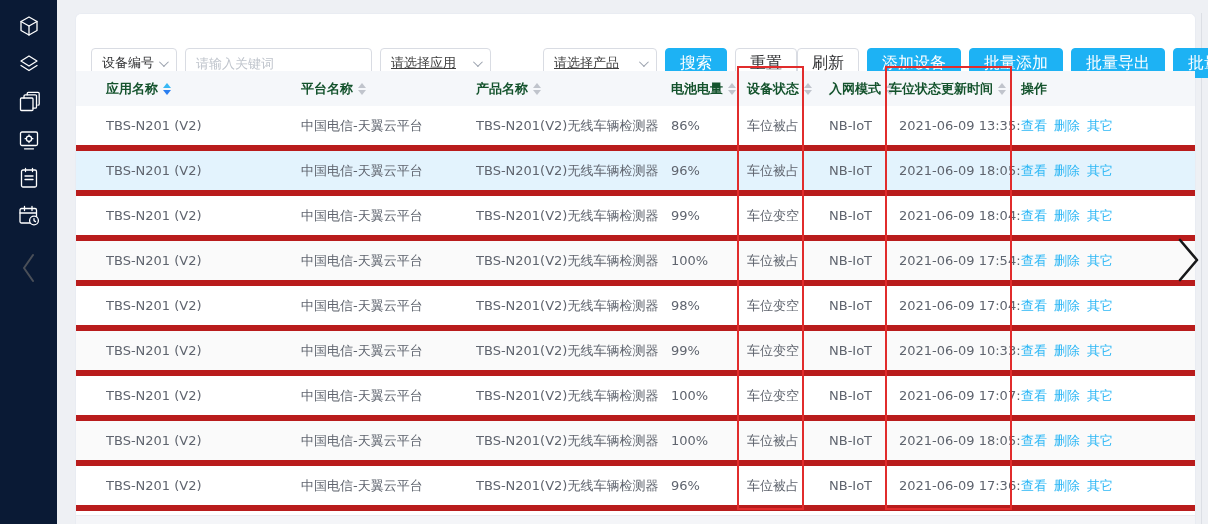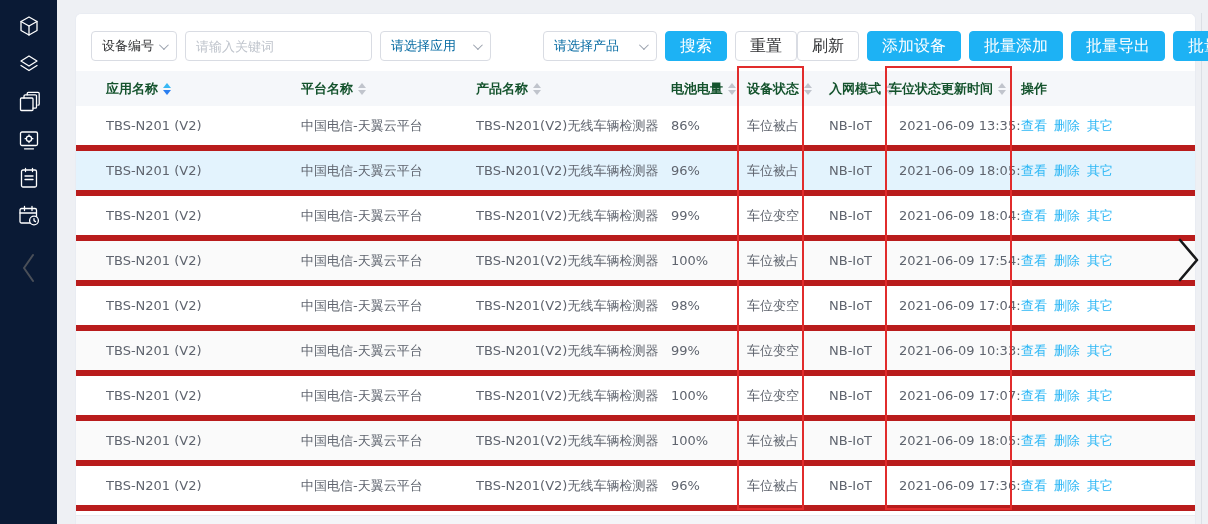--- a/index.html
+++ b/index.html
@@ -26,34 +26,34 @@
   .side-collapse{ margin-top:14px; }
   .side-collapse svg{ stroke:#4a4f58; stroke-width:2; fill:none; }
   
   .card{
     position:absolute; left:75px; top:13px; width:1121px; height:511px;
     background:#fff; border:1px solid #e9ecf2; border-bottom:none;
     border-radius:6px 6px 0 0; z-index:1;
   }
   .right-line{ position:absolute; left:1201px; top:13px; width:1px; height:511px; background:#dcdfe5; z-index:0; }
   
-  .toolbar{ position:absolute; left:15px; right:12px; top:17px; height:30px; display:flex; align-items:flex-start; }
+  .toolbar{ position:absolute; left:15px; right:12px; top:34px; height:30px; display:flex; align-items:flex-start; }
   .tb-left{ display:flex; gap:8px; }
   .tb-right{ margin-left:auto; display:flex; gap:8px; }
   .field{
     height:30px; border:1px solid #d9dce3; border-radius:4px; background:#fff;
     display:flex; align-items:center; padding:0 10px; font-size:13px; color:#303133;
     position:relative; cursor:pointer;
   }
   .field .chev{
     width:7px; height:7px; border-right:1.4px solid #9aa1ad; border-bottom:1.4px solid #9aa1ad;
     transform:rotate(45deg) translateY(-2px); margin-left:auto;
   }
   .sel-field{ justify-content:flex-start; gap:6px; }
-  .placeholder{ color:#0369a1; }
+  .placeholder{ color:#404040;text-decoration:underline; }
   .w-field{ width:86px; } .w-app{ width:111px; } .w-prod{ width:114px;margin-left:44px; }
   input.kw{
     width:187px; height:30px; border:1px solid #d9dce3; border-radius:4px;
     padding:0 10px; font-size:13px; color:#303133; outline:none;
     font-family:"DejaVu Sans","Liberation Sans",sans-serif;
   }
   input.kw::placeholder{ color:#bfc4cc; }
   .btn{
     height:30px; border-radius:4px; border:1px solid #d9dce3; background:#fff;
     color:#303133; font-size:16px; padding:0 14px; cursor:pointer; white-space:nowrap;

